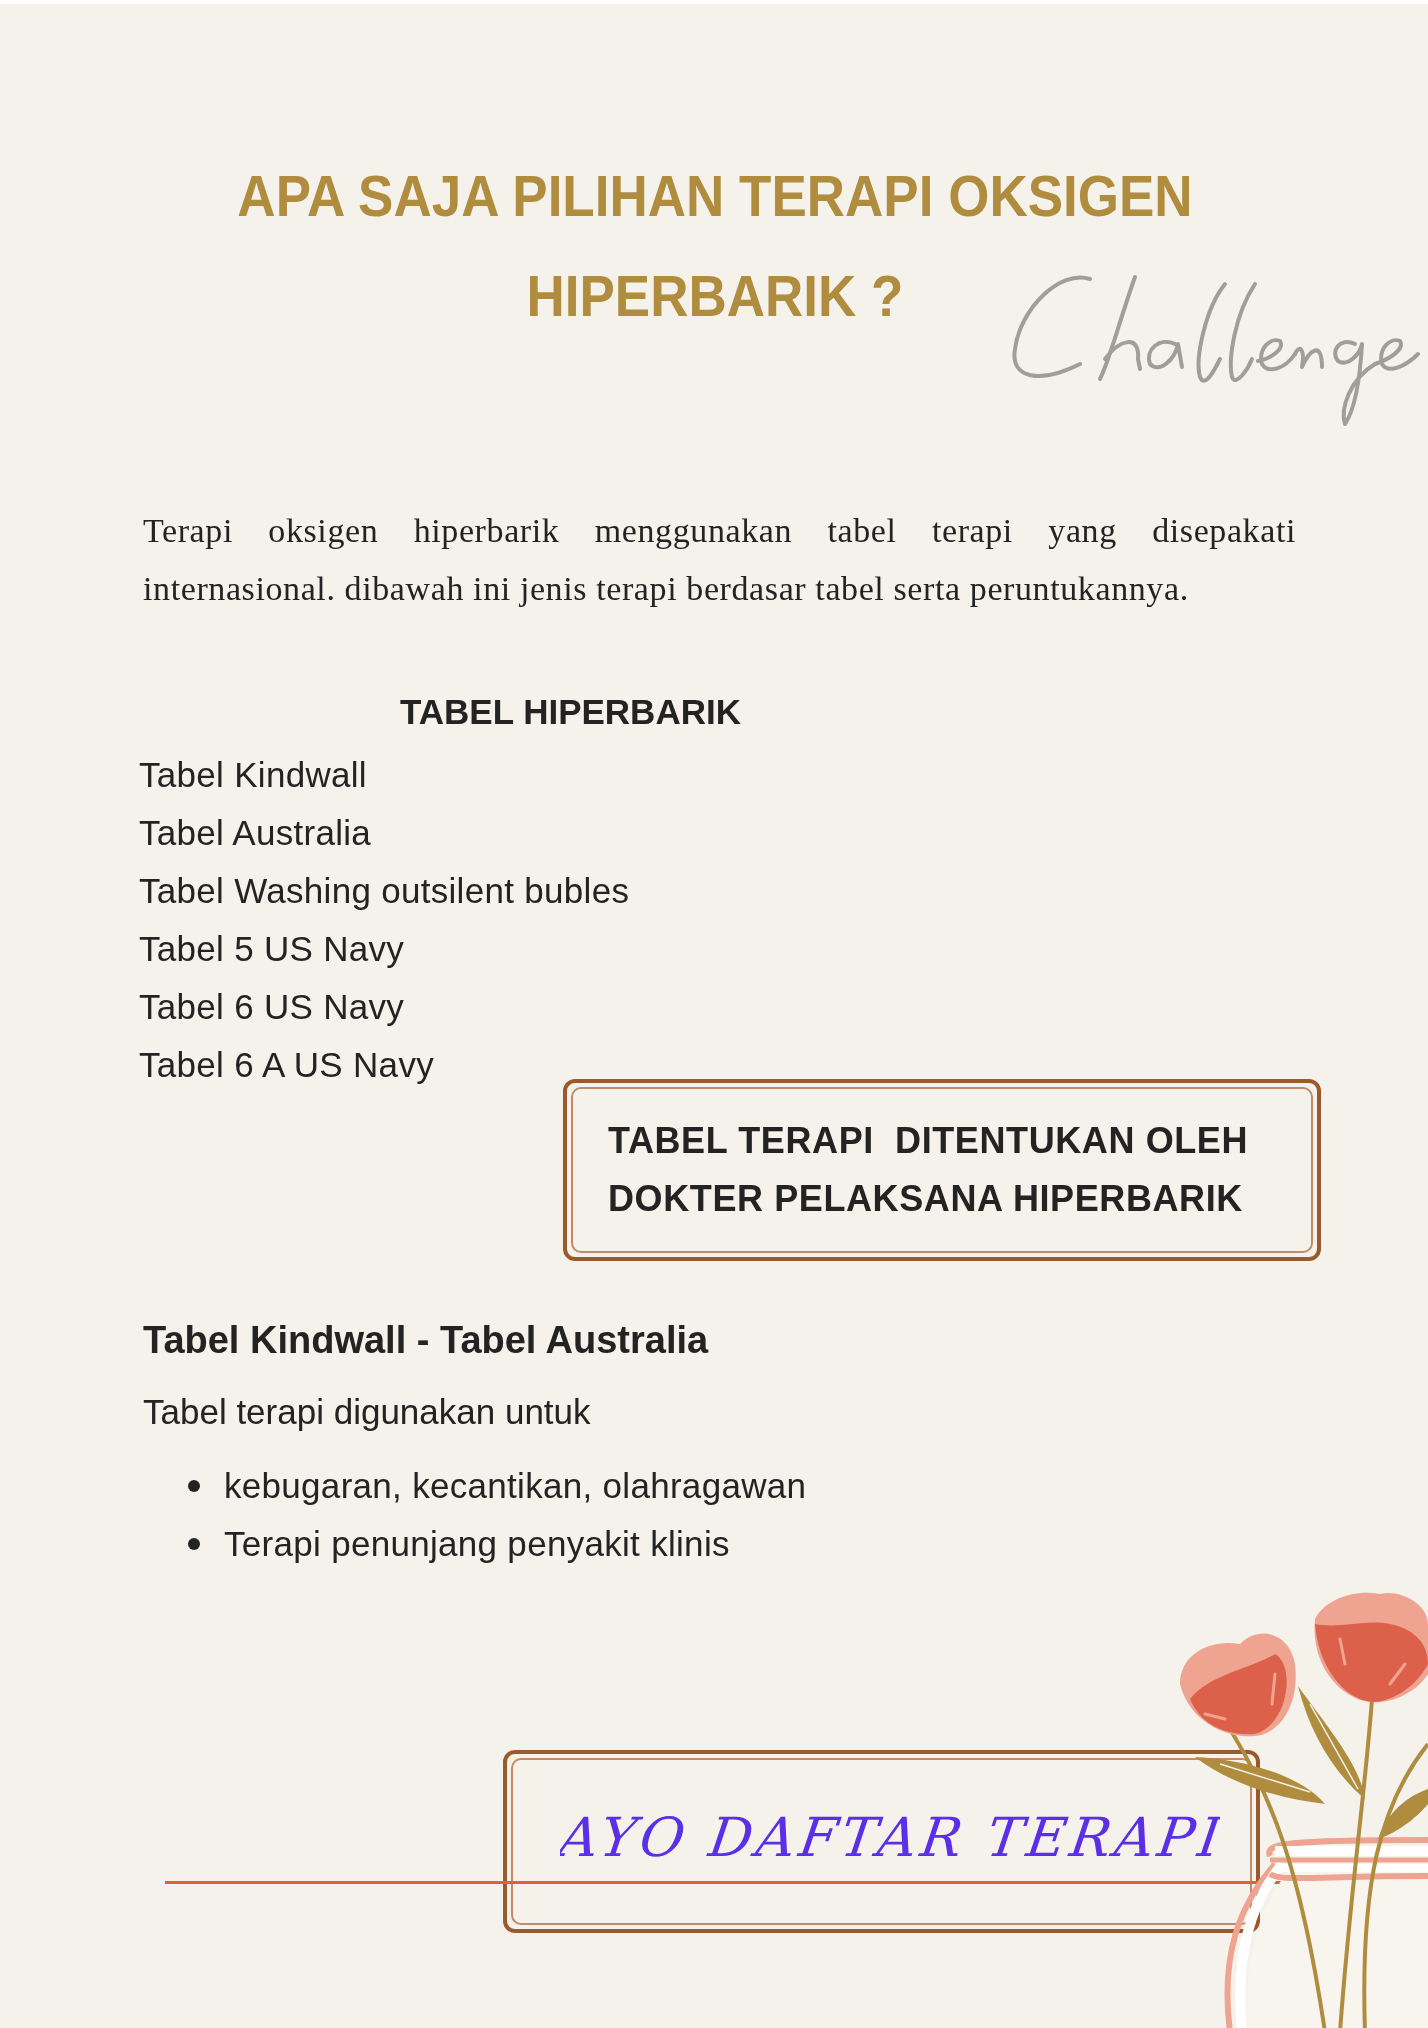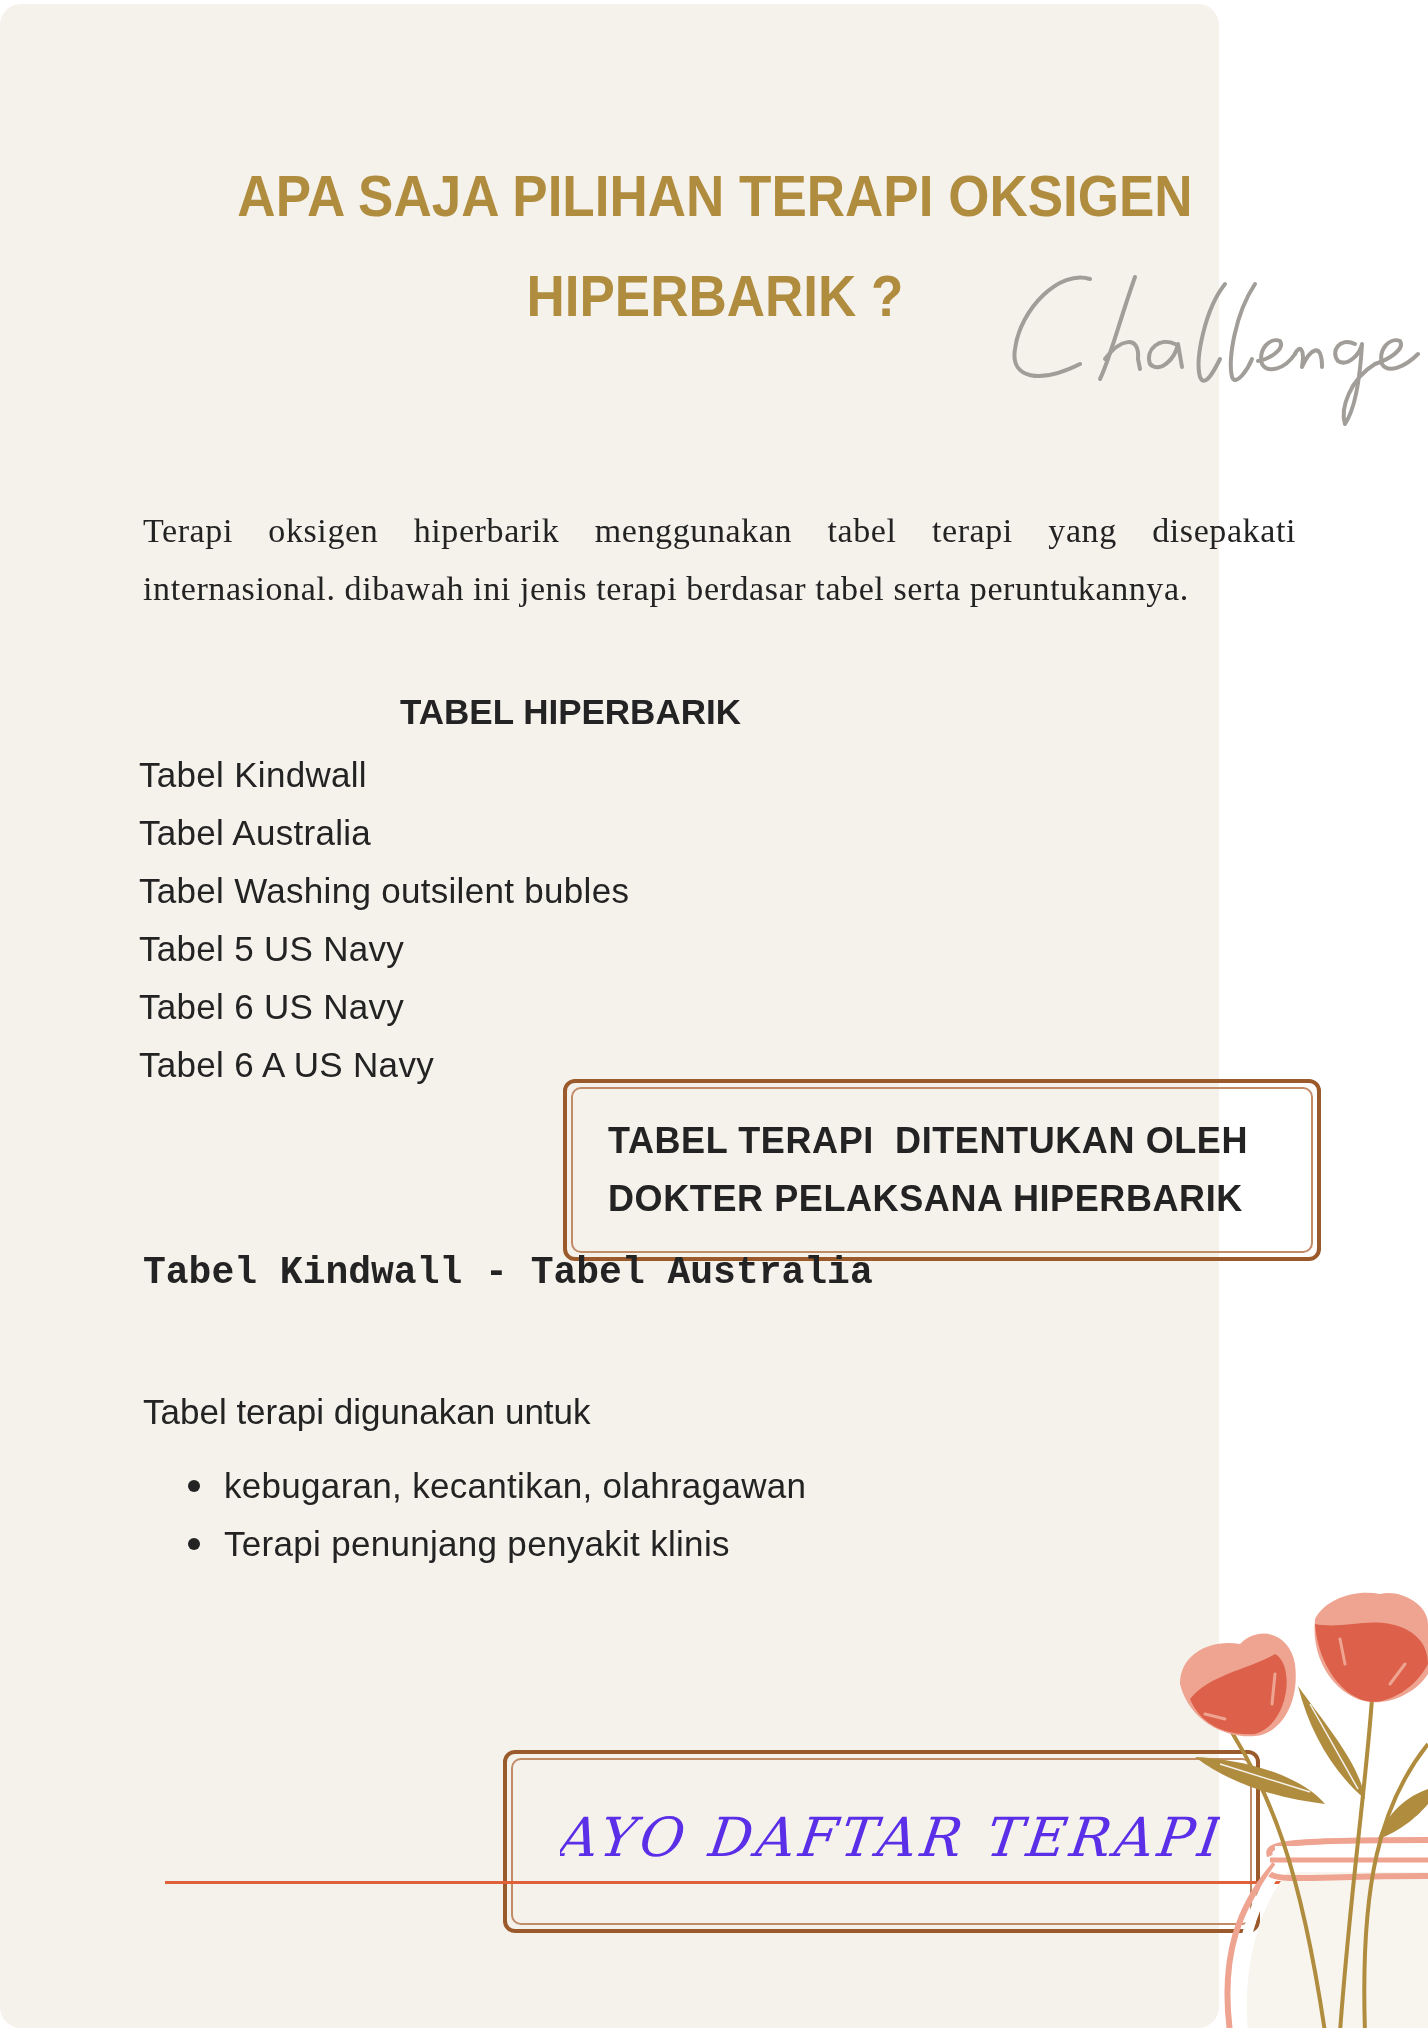--- a/index.html
+++ b/index.html
@@ -2,23 +2,22 @@
 <html><head>
 <meta charset="utf-8">
 <style>
   html, body { margin: 0; padding: 0; }
   body {
     width: 1428px; height: 2028px; position: relative; overflow: hidden;
     background: #ffffff;
     font-family: "Liberation Sans", "DejaVu Sans", sans-serif;
   }
   .page {
-    position: absolute; left: 0; top: 4px; width: 1219px; height: 2024px;
+    position: absolute; left: 0; top: 4px; width: 1428px; height: 2024px;
     background: #f5f2ec;
-    border-radius: 21px;
   }
   .title {
     position: absolute; left: 150px; width: 1130px; top: 142px;
     text-align: center; color: #b08c3f; font-weight: bold;
     font-family: "Liberation Sans", sans-serif;
     font-size: 57px; line-height: 100px; letter-spacing: 0px;
     transform: scaleX(0.93); transform-origin: center top;
   }
   .script-word { position: absolute; left: 1000px; top: 245px; width: 420px; height: 180px; }
   .para {
@@ -39,21 +38,21 @@
   .frame::after {
     content: ""; position: absolute; left: 4px; top: 4px; right: 4px; bottom: 4px;
     border: 2px solid #c28b67; border-radius: 10px;
   }
   .note-frame { left: 563px; top: 1075px; width: 758px; height: 182px; }
   .note-text {
     position: absolute; left: 608px; top: 1108px; width: 700px;
     font-size: 36px; font-weight: bold; color: #232323; line-height: 58px; letter-spacing: 0.6px;
   }
   .sub-heading {
-    position: absolute; left: 143px; top: 1247px; font-size: 38px; font-weight: bold; color: #232323; font-family: Liberation Mono, monospace;
+    position: absolute; left: 143px; top: 1315px; font-size: 38px; font-weight: bold; color: #232323;
   }
   .usage-intro { position: absolute; left: 143px; top: 1388px; font-size: 35px; color: #232323; }
   .usage-list { position: absolute; left: 160px; top: 1437px; margin: 16px; padding: 0; list-style: none; }
   .usage-list li { font-size: 35px; line-height: 58px; color: #232323; position: relative; padding-left: 48px; letter-spacing: 0.3px; }
   .usage-list li .bullet {
     position: absolute; left: 12px; top: 23px; width: 12px; height: 12px; border-radius: 50%; background: #232323;
   }
   .cta-frame { left: 503px; top: 1746px; width: 757px; height: 183px; }
   .rule { position: absolute; left: 165px; top: 1877px; width: 1170px; height: 3px; background: #e0603a; }
   .cta-text {

